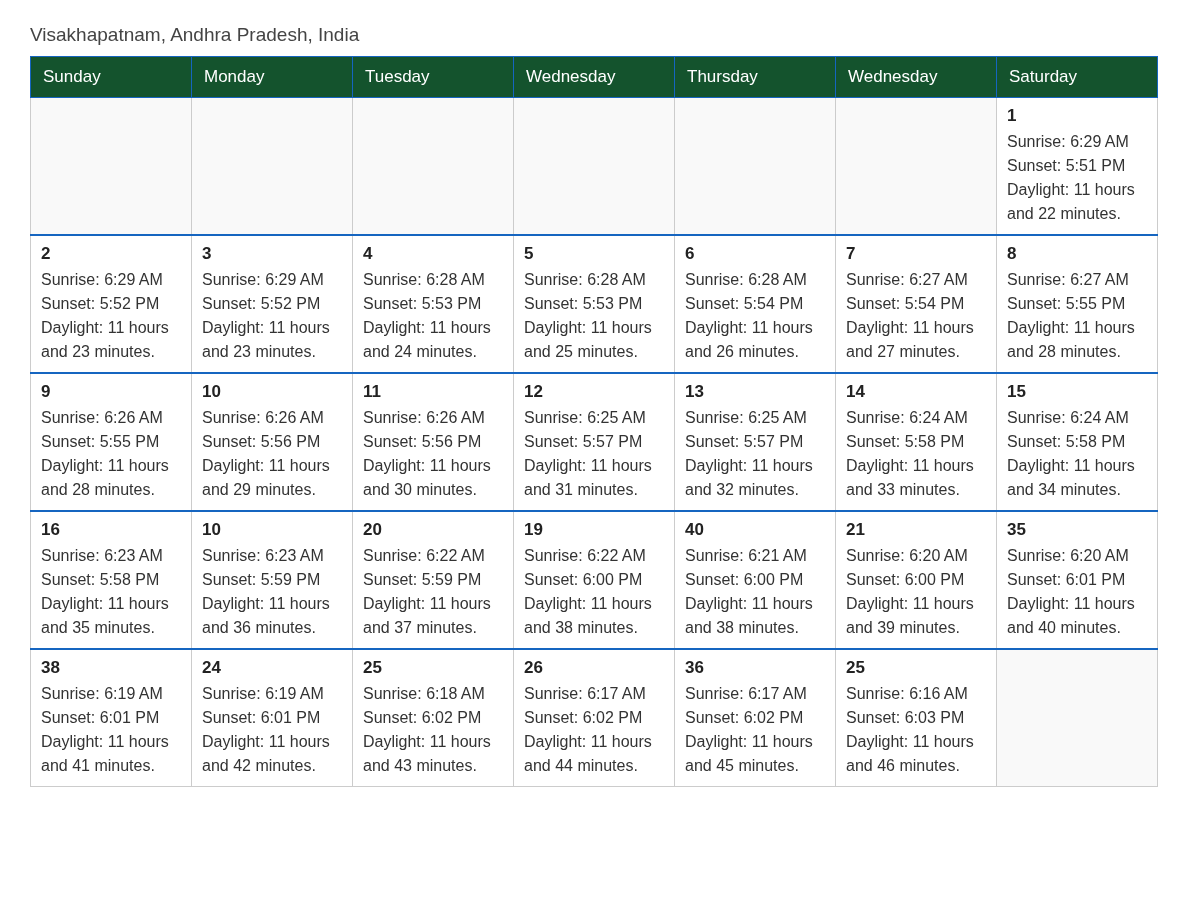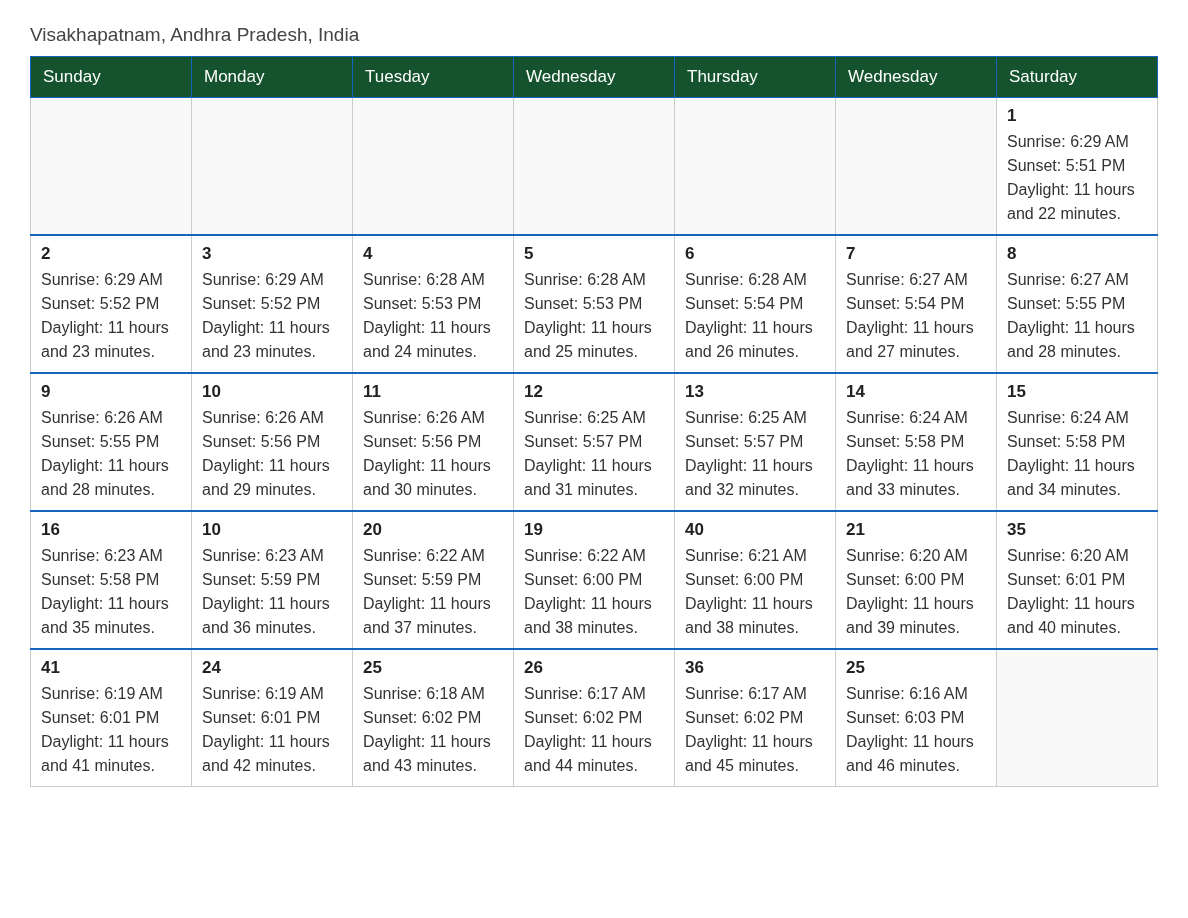--- a/index.html
+++ b/index.html
@@ -280,21 +280,21 @@
         <td>
           <div class="day-number">35</div>
           <div class="day-info" style="white-space: pre-line;">Sunrise: 6:20 AM
 Sunset: 6:01 PM
 Daylight: 11 hours
 and 40 minutes.</div>
         </td>
       </tr>
       <tr class="row-divider">
         <td>
-          <div class="day-number">41</div>
+          <div class="day-number">38</div>
           <div class="day-info" style="white-space: pre-line;">Sunrise: 6:19 AM
 Sunset: 6:01 PM
 Daylight: 11 hours
 and 41 minutes.</div>
         </td>
         <td>
           <div class="day-number">24</div>
           <div class="day-info" style="white-space: pre-line;">Sunrise: 6:19 AM
 Sunset: 6:01 PM
 Daylight: 11 hours

